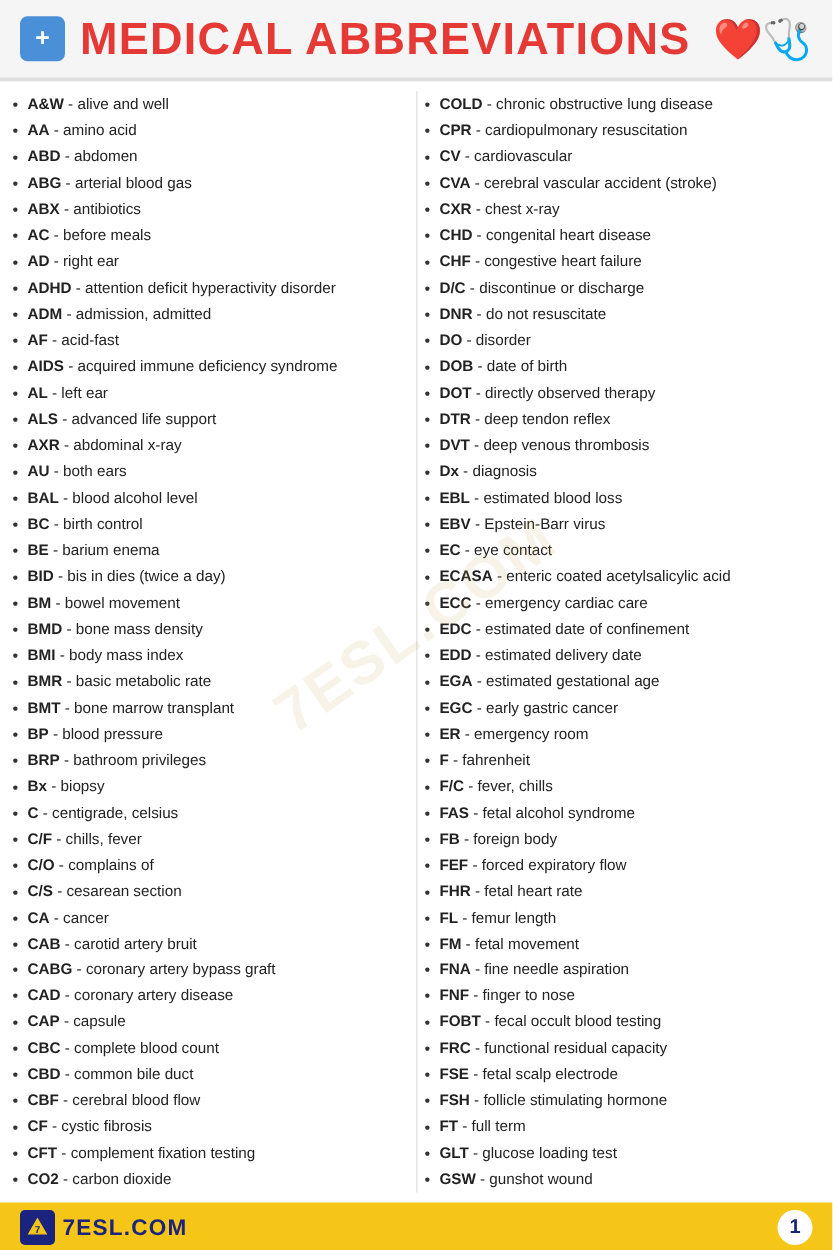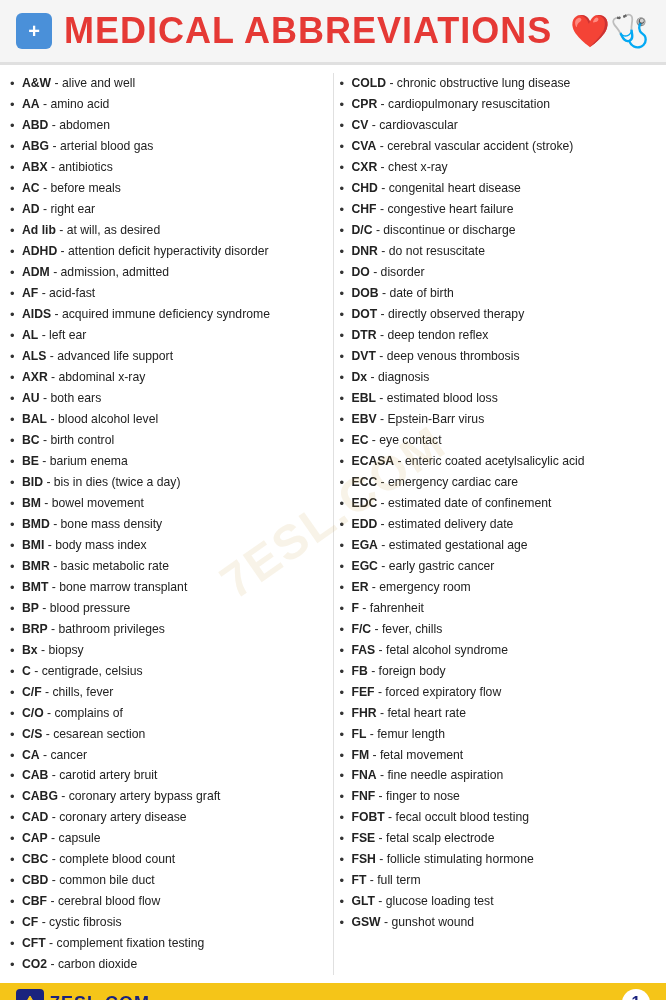--- a/index.html
+++ b/index.html
@@ -147,21 +147,20 @@
 <div class="content">
   <div class="column">
     <ul id="left-list">
         <li><span class="abbr-bold">A&amp;W</span> - alive and well</li>
         <li><span class="abbr-bold">AA</span> - amino acid</li>
         <li><span class="abbr-bold">ABD</span> - abdomen</li>
         <li><span class="abbr-bold">ABG</span> - arterial blood gas</li>
         <li><span class="abbr-bold">ABX</span> - antibiotics</li>
         <li><span class="abbr-bold">AC</span> - before meals</li>
         <li><span class="abbr-bold">AD</span> - right ear</li>
-        <li><span class="abbr-bold">Ad lib</span> - at will, as desired</li>
         <li><span class="abbr-bold">ADHD</span> - attention deficit hyperactivity disorder</li>
         <li><span class="abbr-bold">ADM</span> - admission, admitted</li>
         <li><span class="abbr-bold">AF</span> - acid-fast</li>
         <li><span class="abbr-bold">AIDS</span> - acquired immune deficiency syndrome</li>
         <li><span class="abbr-bold">AL</span> - left ear</li>
         <li><span class="abbr-bold">ALS</span> - advanced life support</li>
         <li><span class="abbr-bold">AXR</span> - abdominal x-ray</li>
         <li><span class="abbr-bold">AU</span> - both ears</li>
         <li><span class="abbr-bold">BAL</span> - blood alcohol level</li>
         <li><span class="abbr-bold">BC</span> - birth control</li>
@@ -224,20 +223,21 @@
         <li><span class="abbr-bold">F/C</span> - fever, chills</li>
         <li><span class="abbr-bold">FAS</span> - fetal alcohol syndrome</li>
         <li><span class="abbr-bold">FB</span> - foreign body</li>
         <li><span class="abbr-bold">FEF</span> - forced expiratory flow</li>
         <li><span class="abbr-bold">FHR</span> - fetal heart rate</li>
         <li><span class="abbr-bold">FL</span> - femur length</li>
         <li><span class="abbr-bold">FM</span> - fetal movement</li>
         <li><span class="abbr-bold">FNA</span> - fine needle aspiration</li>
         <li><span class="abbr-bold">FNF</span> - finger to nose</li>
         <li><span class="abbr-bold">FOBT</span> - fecal occult blood testing</li>
+        <li><span class="abbr-bold">FRC</span> - functional residual capacity</li>
         <li><span class="abbr-bold">FSE</span> - fetal scalp electrode</li>
         <li><span class="abbr-bold">FSH</span> - follicle stimulating hormone</li>
         <li><span class="abbr-bold">FT</span> - full term</li>
         <li><span class="abbr-bold">GLT</span> - glucose loading test</li>
         <li><span class="abbr-bold">GSW</span> - gunshot wound</li>
       </ul>
   </div>
 </div>
 
 <div class="footer">

